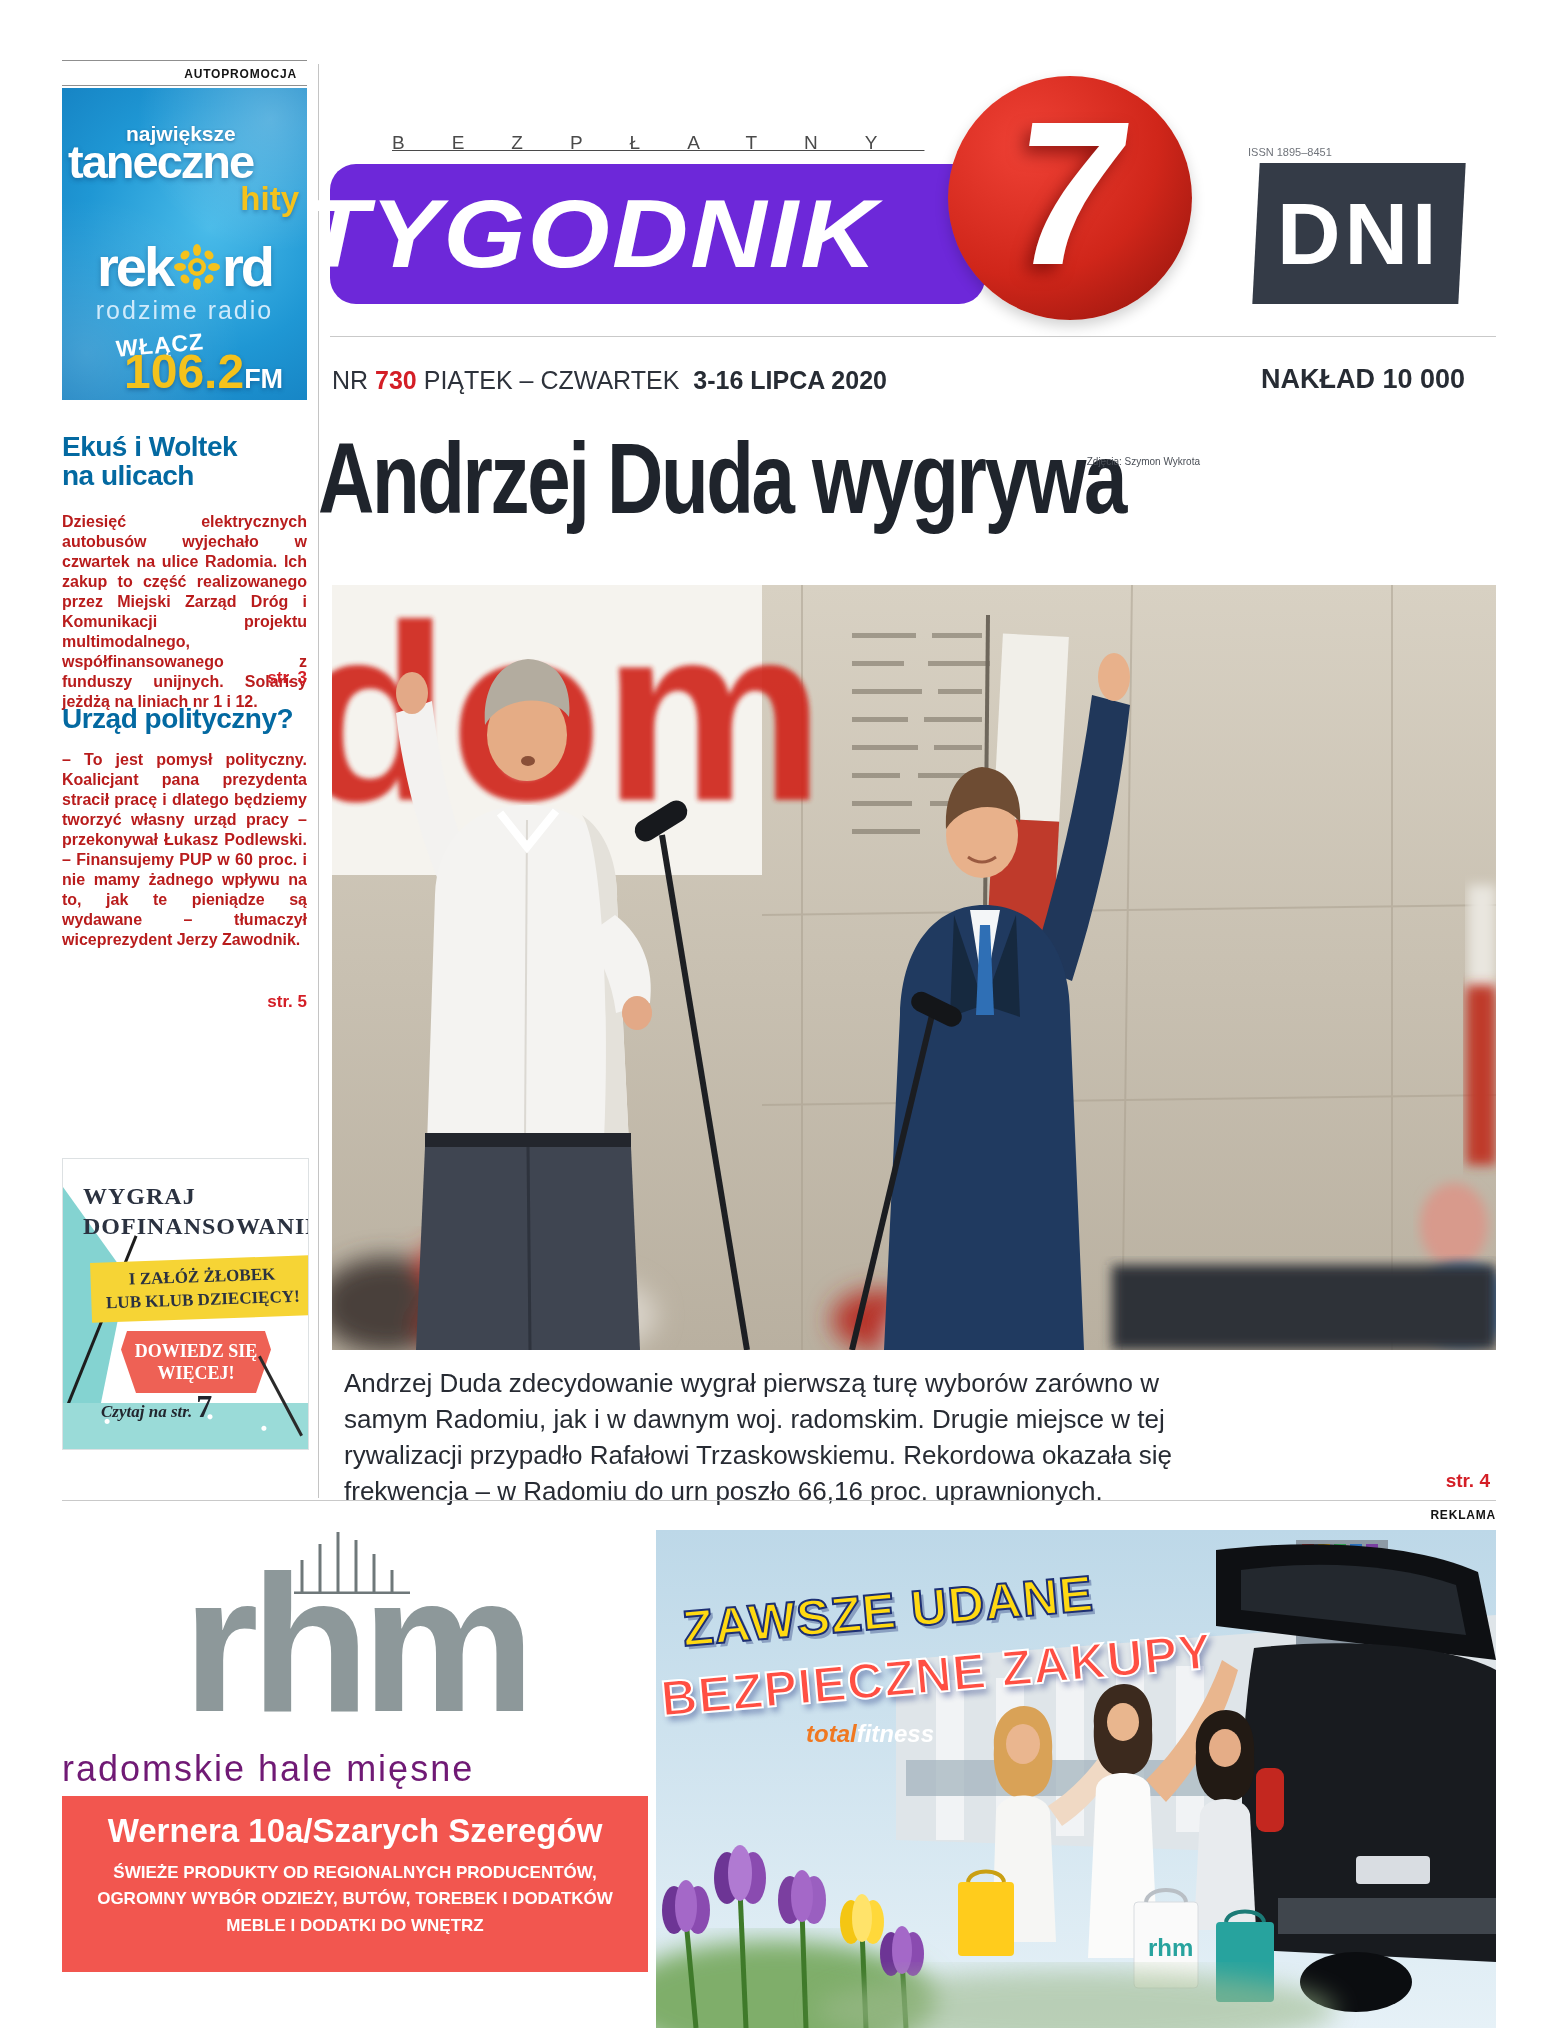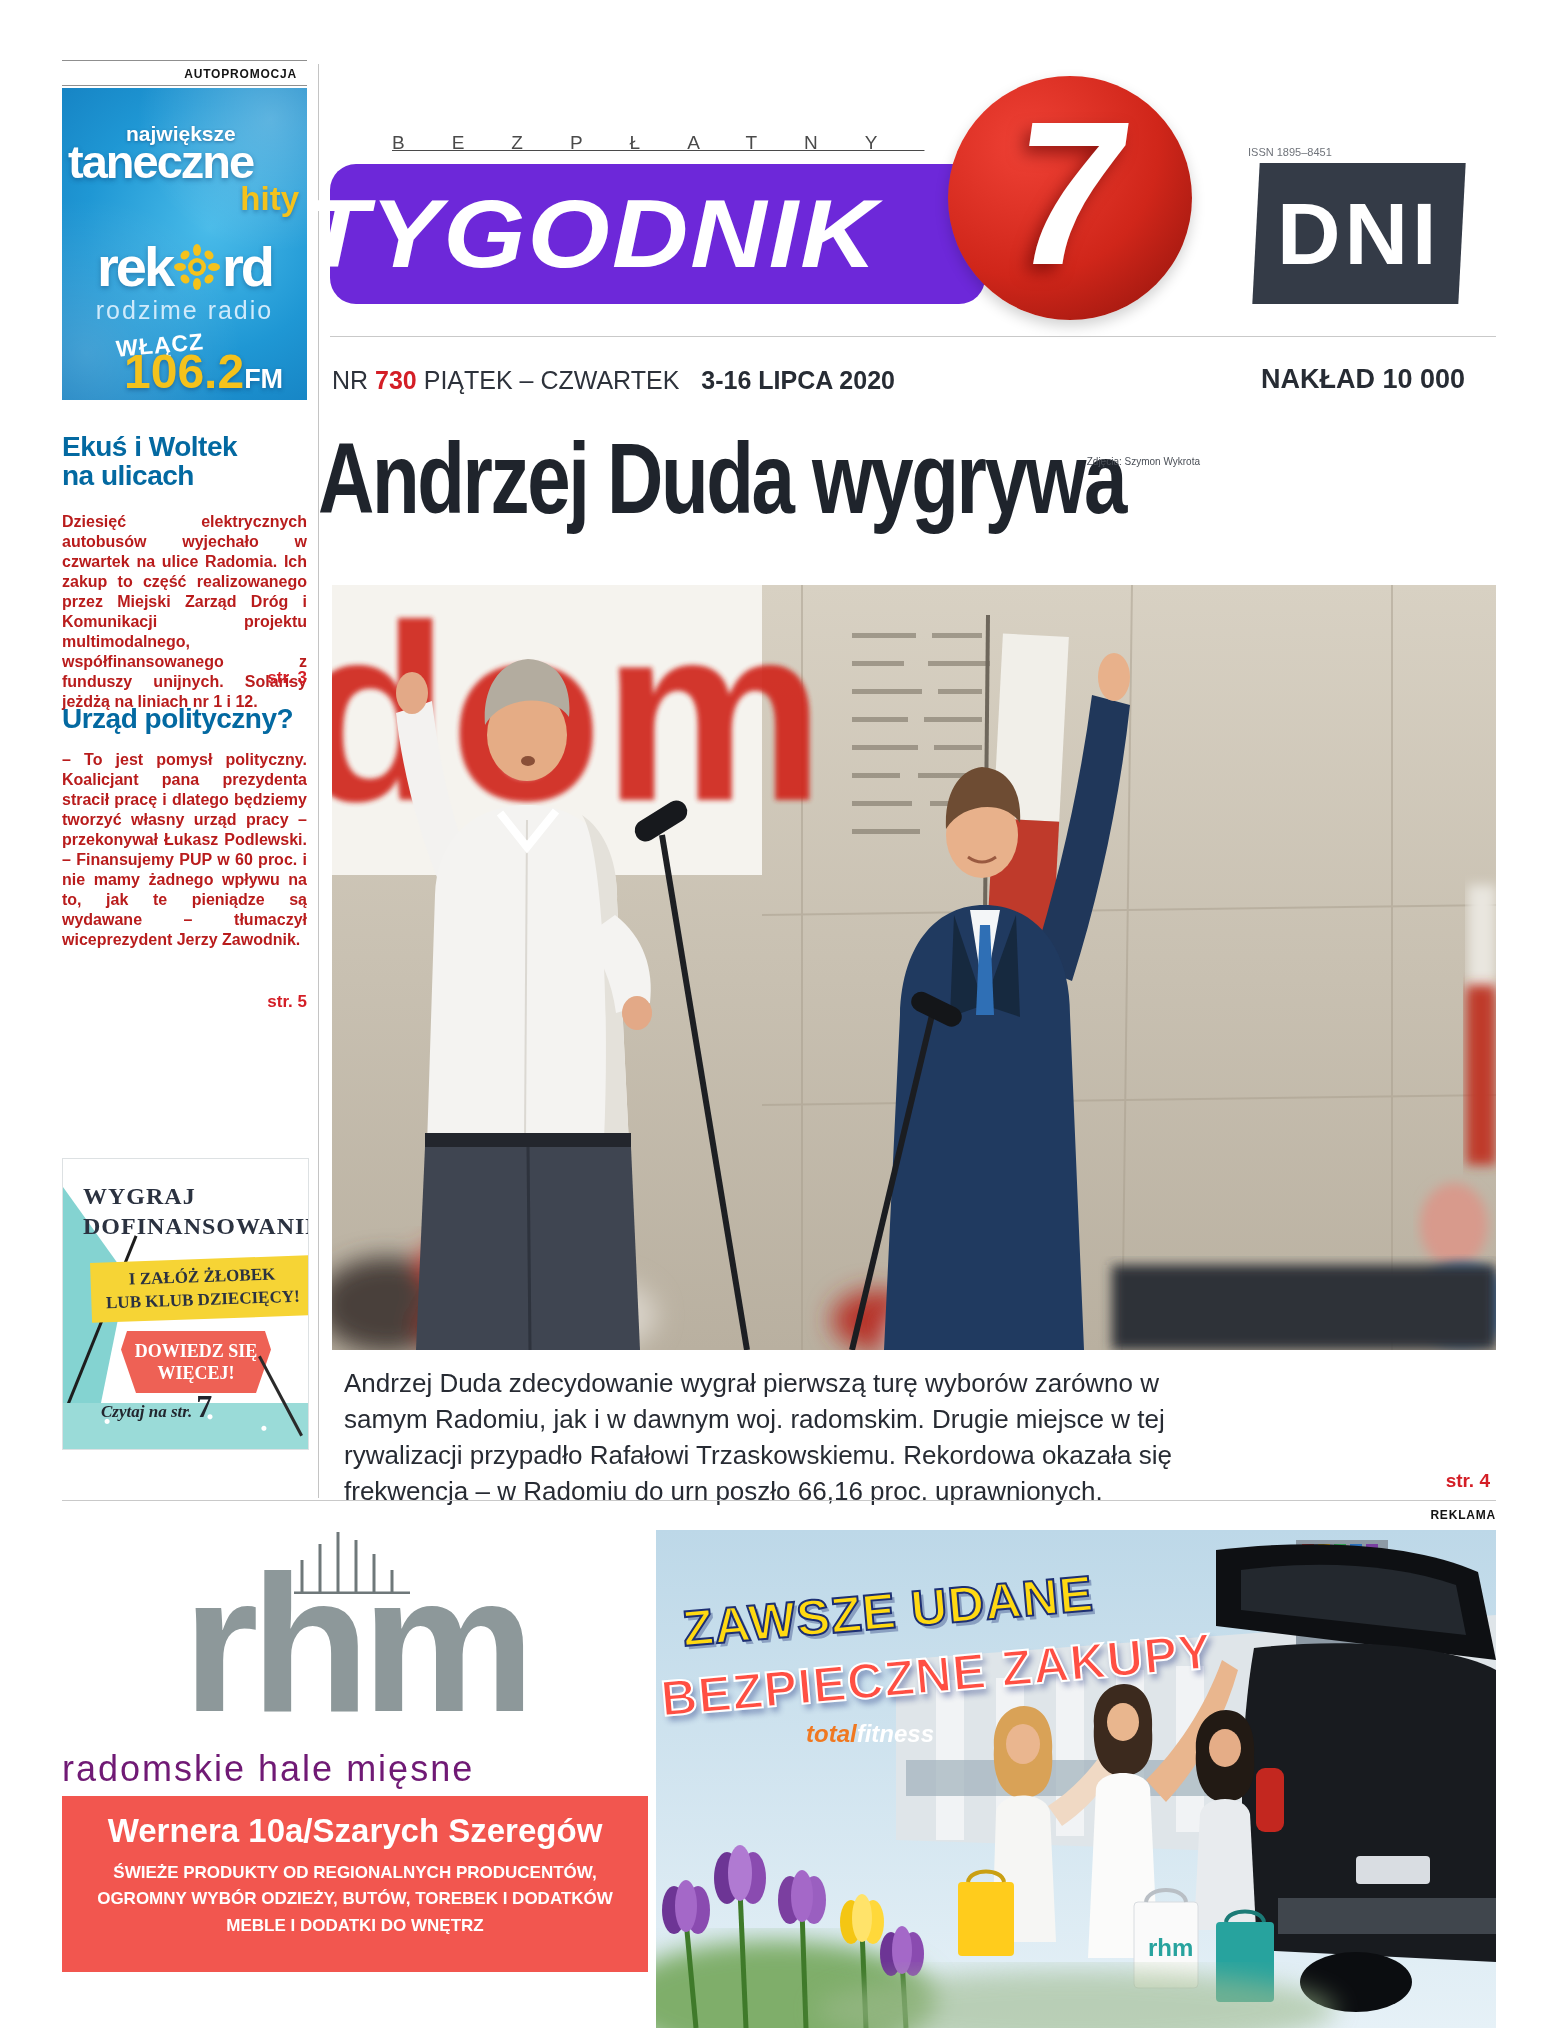--- a/index.html
+++ b/index.html
@@ -81,21 +81,21 @@
             display:flex;align-items:center;justify-content:center;box-shadow:0 6px 14px rgba(0,0,0,.18);}
   .seven-circle span{color:#fff;font-weight:800;font-size:205px;line-height:1;
             transform:skewX(-8deg) translateY(-6px);text-shadow:-6px 8px 16px rgba(90,0,0,.55);}
   .issn{position:absolute;left:1248px;top:146px;font-size:11px;color:#6f737a;}
   .dni-box{position:absolute;left:1256px;top:163px;width:206px;height:141px;background:#343b47;
             transform:skewX(-3deg);display:flex;align-items:center;justify-content:center;}
   .dni-box span{color:#fff;font-weight:800;font-size:88px;letter-spacing:4px;transform:skewX(3deg);}
   .issue-row{position:absolute;left:332px;top:366px;font-size:25px;color:#2d323b;white-space:nowrap;}
   .issue-row .nr{color:#2d323b;}
   .issue-row .num{color:#d41e26;font-weight:bold;}
-  .issue-row .date{font-weight:bold;margin-left:22px;color:#272c34;}
+  .issue-row .date{font-weight:bold;margin-left:14px;color:#272c34;}
   .naklad{position:absolute;left:1180px;top:364px;width:285px;text-align:right;
           font-size:27px;font-weight:bold;color:#272c34;}
 
   
   .headline{position:absolute;left:318px;top:428px;font-size:100px;font-weight:800;color:#1f242c;
             letter-spacing:-3px;white-space:nowrap;transform:scaleX(0.78);transform-origin:left top;
             line-height:1;}
   .photo-credit{position:absolute;left:1030px;top:456px;width:170px;text-align:right;
             font-size:10px;color:#4a4f57;}
   .photo{position:absolute;left:332px;top:585px;width:1164px;height:765px;overflow:hidden;background:#c9c2b4;}

